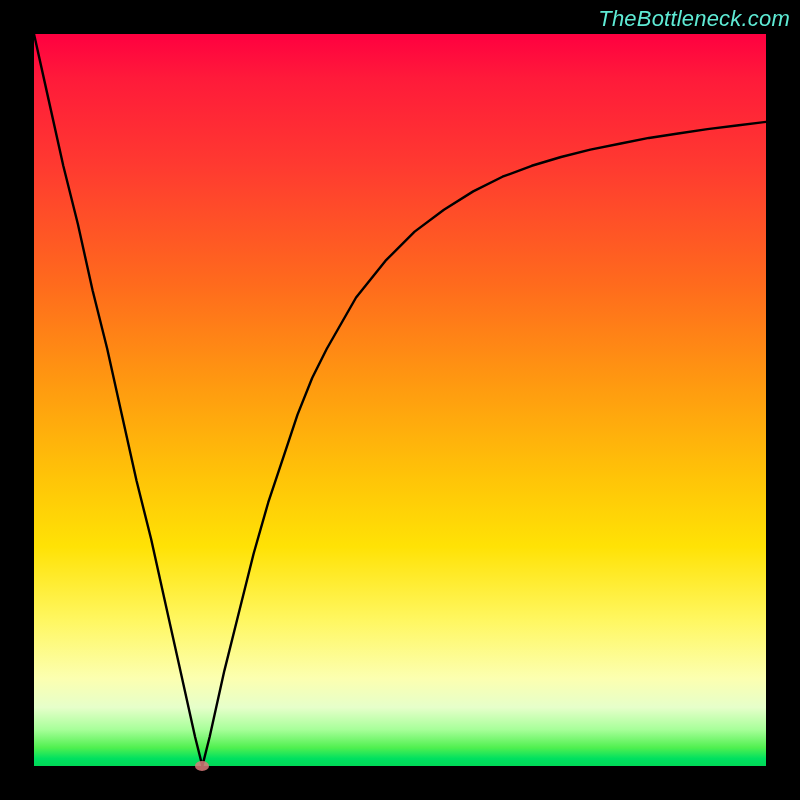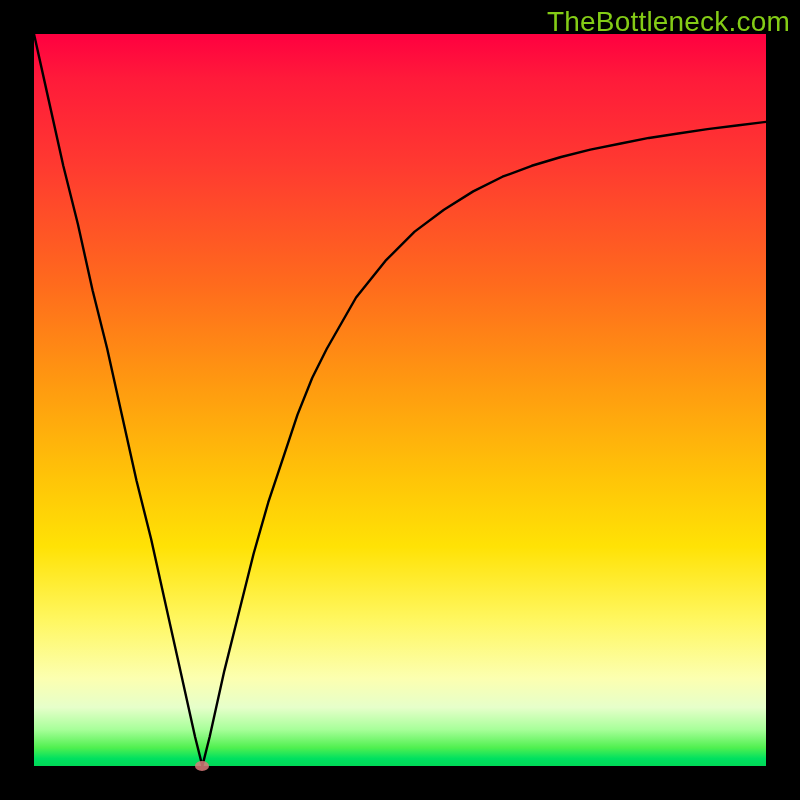--- a/index.html
+++ b/index.html
@@ -41,25 +41,26 @@
       #a8ff9a 95%,
       #50f050 97.5%,
       #00e060 99%,
       #00d856 100%
     );
   }
   .watermark {
     position: absolute;
     top: 6px;
     right: 10px;
-    color: #84cc16;
-    font-size: 28px;
+    color: #5eead4;
+    font-size: 22px;
     font-weight: 500;
     letter-spacing: 0.2px;
     user-select: none;
+    font-style: italic;
   }
   svg.curve {
     position: absolute;
     left: 0;
     top: 0;
     width: 732px;
     height: 732px;
     overflow: visible;
   }
   .marker {

